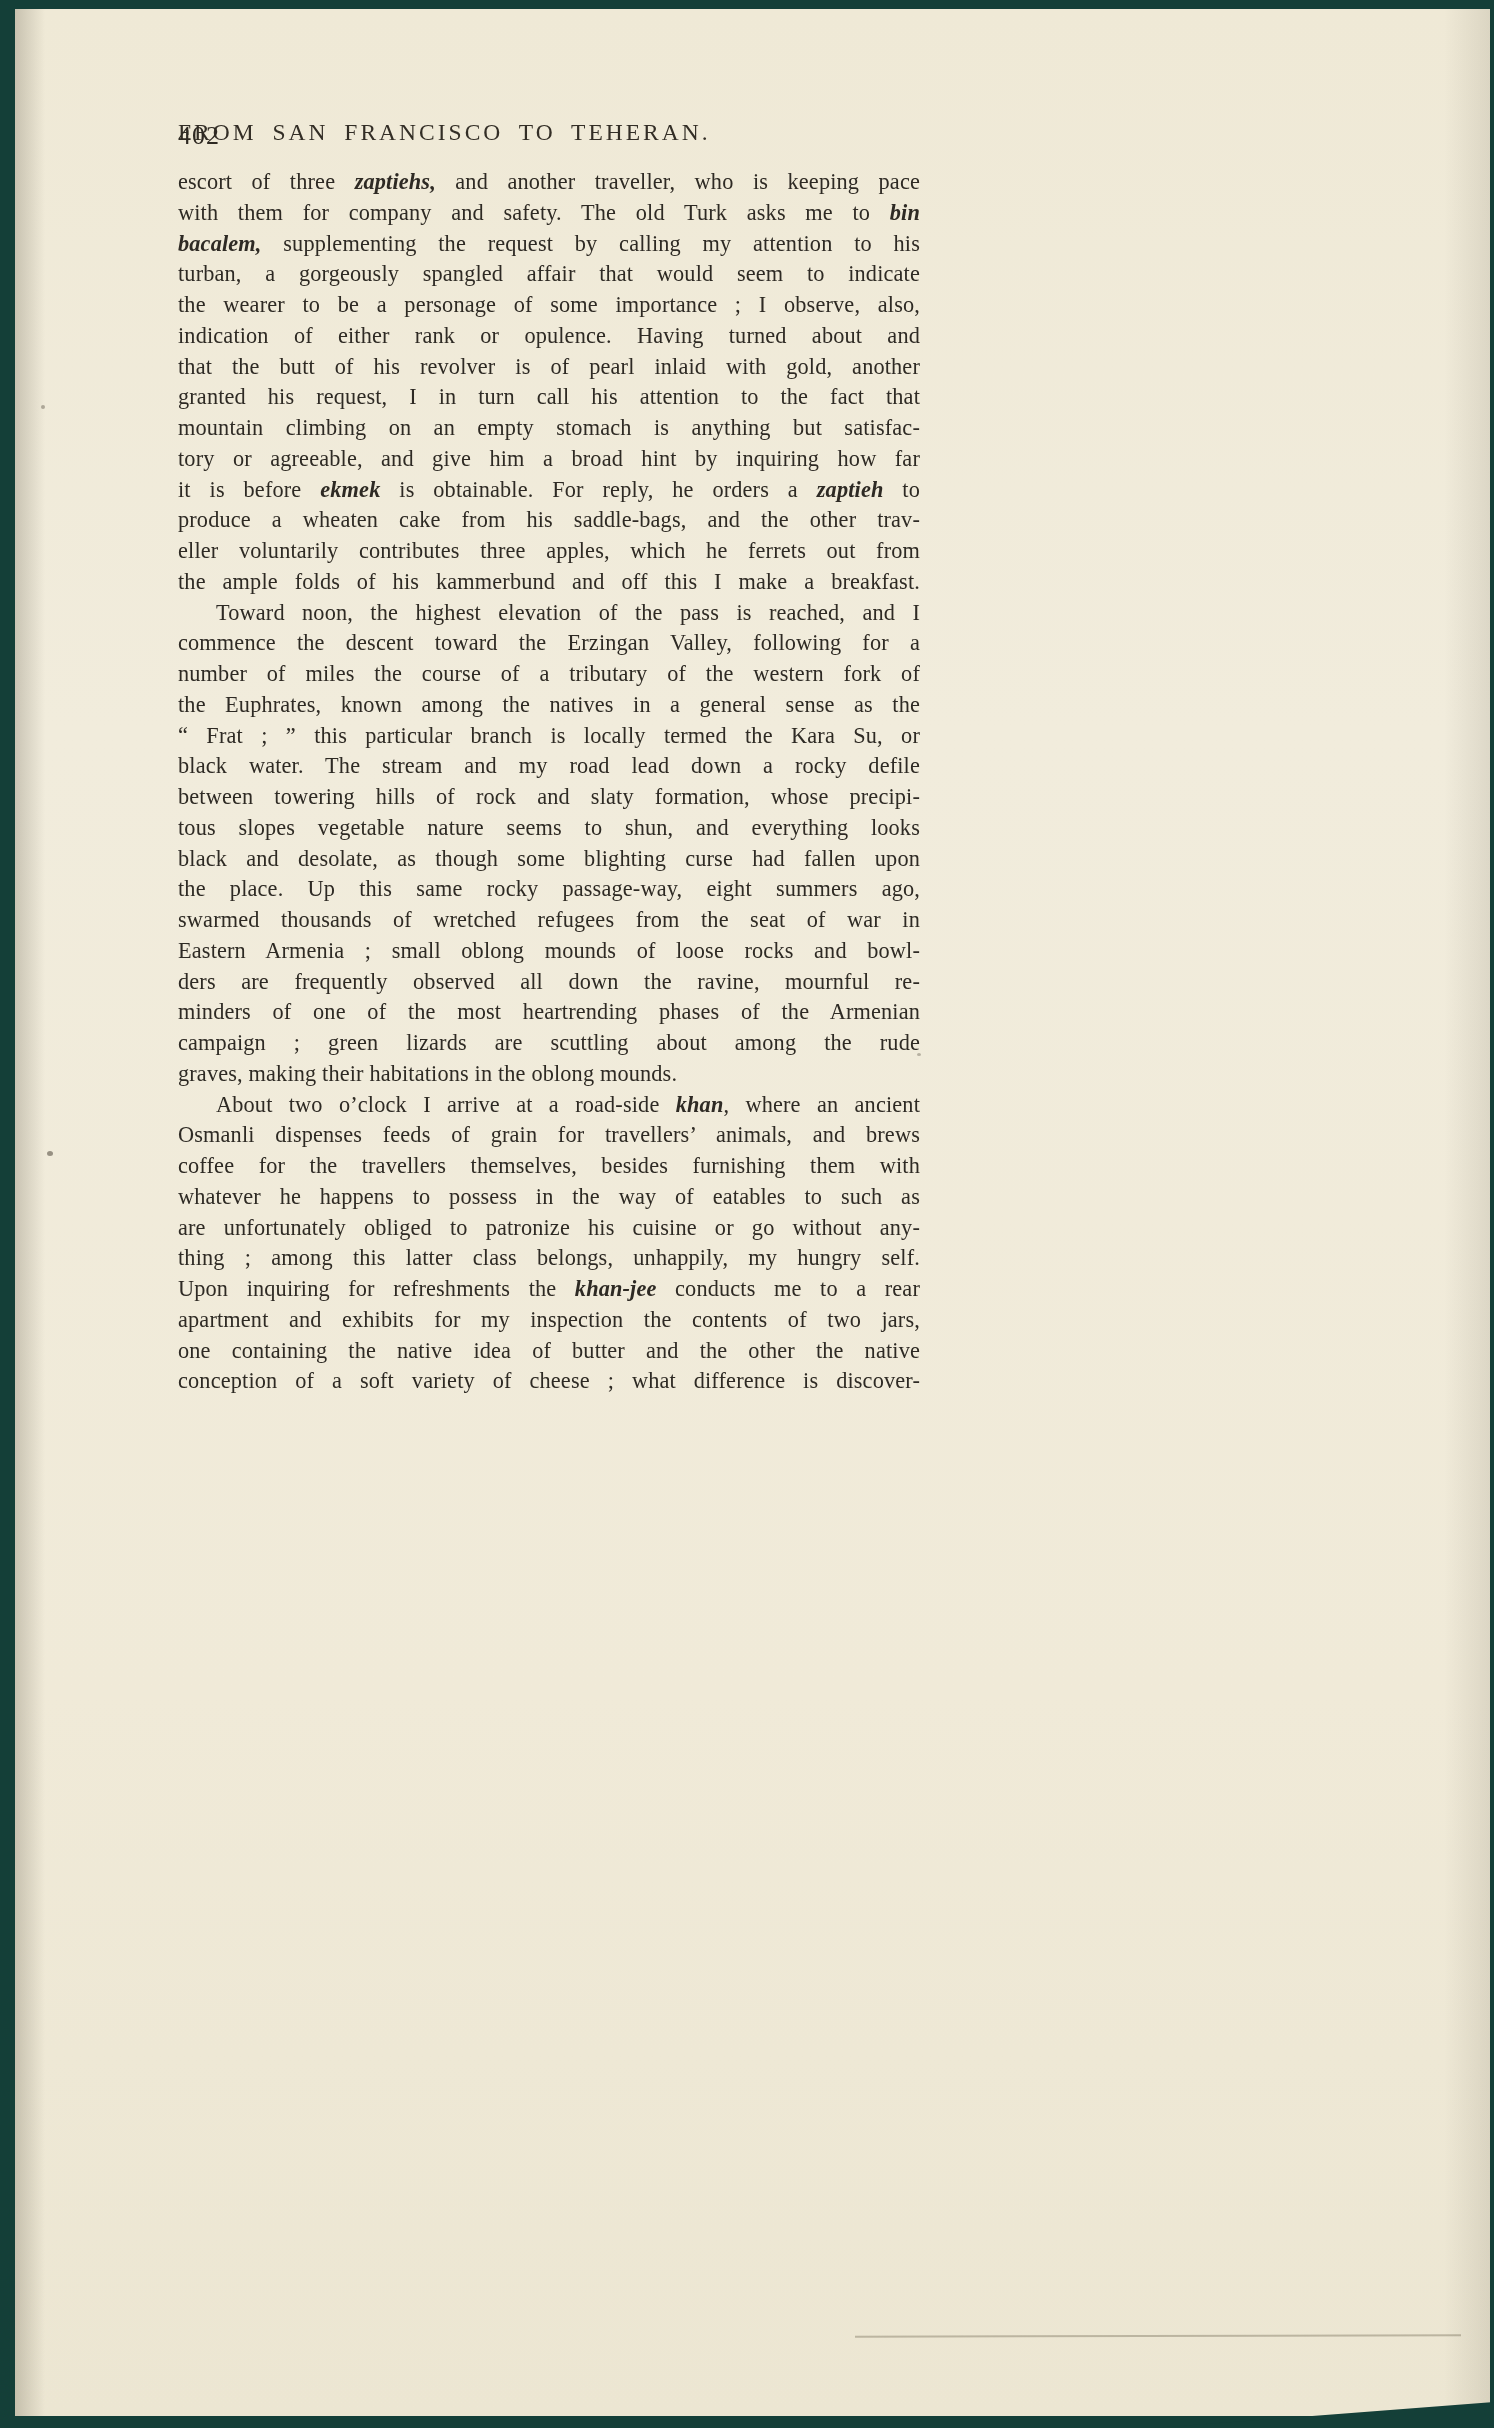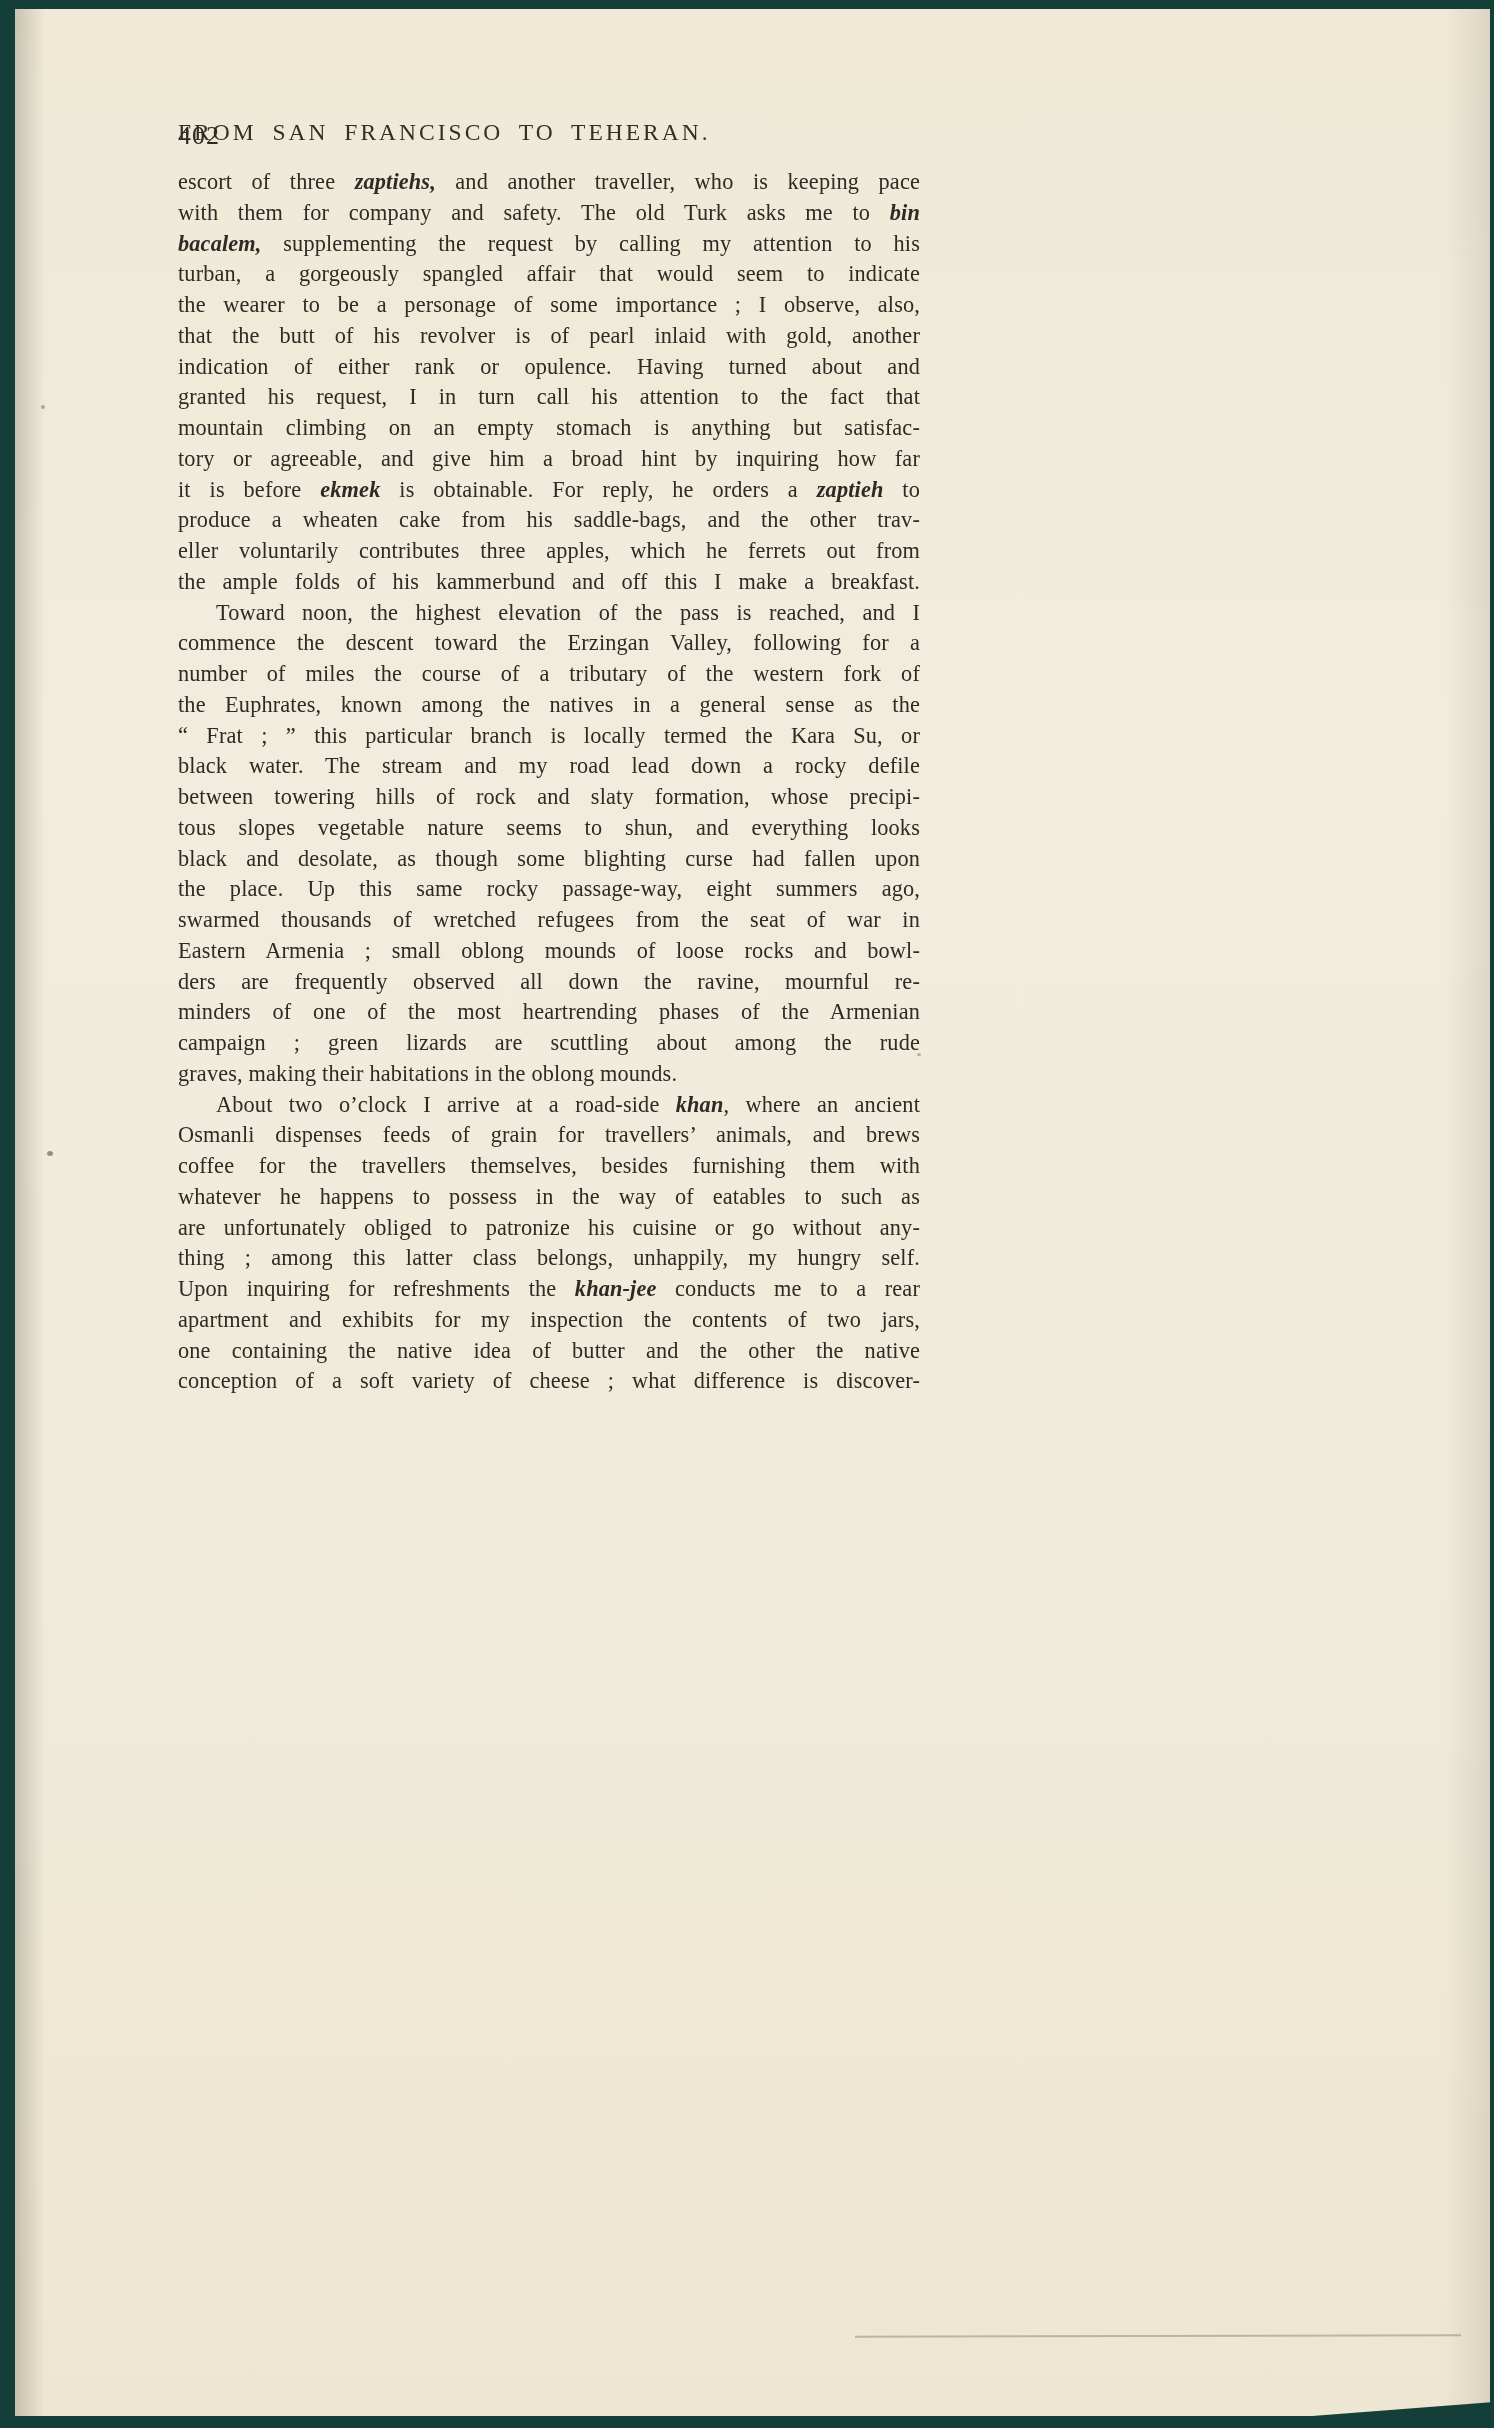--- a/index.html
+++ b/index.html
@@ -125,22 +125,22 @@
     <span class="pagenum">402</span>
     <span class="runhead">FROM SAN FRANCISCO TO TEHERAN.</span>
   </div>
 
   <div class="text-block">
       <div class="line"><span>escort of three </span><span class="it">zaptiehs,</span><span> and another traveller, who is keeping pace</span></div>
       <div class="line"><span>with them for company and safety. The old Turk asks me to </span><span class="it">bin</span></div>
       <div class="line"><span class="it">bacalem,</span><span> supplementing the request by calling my attention to his</span></div>
       <div class="line"><span>turban, a gorgeously spangled affair that would seem to indicate</span></div>
       <div class="line"><span>the wearer to be a personage of some importance ; I observe, also,</span></div>
+      <div class="line"><span>indication of either rank or opulence. Having turned about and</span></div>
       <div class="line"><span>that the butt of his revolver is of pearl inlaid with gold, another</span></div>
-      <div class="line"><span>indication of either rank or opulence. Having turned about and</span></div>
       <div class="line"><span>granted his request, I in turn call his attention to the fact that</span></div>
       <div class="line"><span>mountain climbing on an empty stomach is anything but satisfac-</span></div>
       <div class="line"><span>tory or agreeable, and give him a broad hint by inquiring how far</span></div>
       <div class="line"><span>it is before </span><span class="it">ekmek</span><span> is obtainable. For reply, he orders a </span><span class="it">zaptieh</span><span> to</span></div>
       <div class="line"><span>produce a wheaten cake from his saddle-bags, and the other trav-</span></div>
       <div class="line"><span>eller voluntarily contributes three apples, which he ferrets out from</span></div>
       <div class="line"><span>the ample folds of his kammerbund and off this I make a breakfast.</span></div>
       <div class="line indent"><span>Toward noon, the highest elevation of the pass is reached, and I</span></div>
       <div class="line"><span>commence the descent toward the Erzingan Valley, following for a</span></div>
       <div class="line"><span>number of miles the course of a tributary of the western fork of</span></div>

